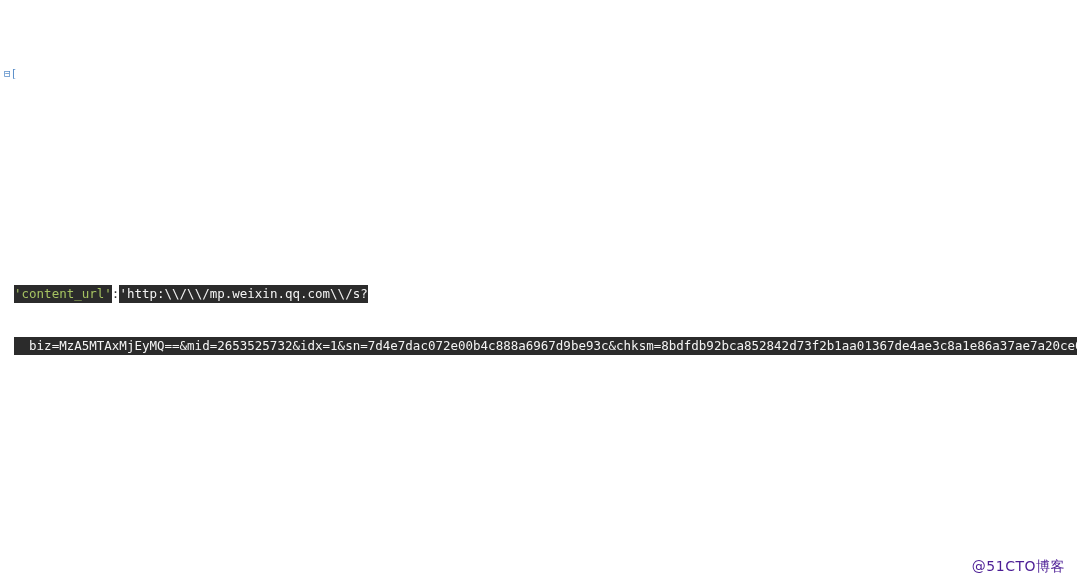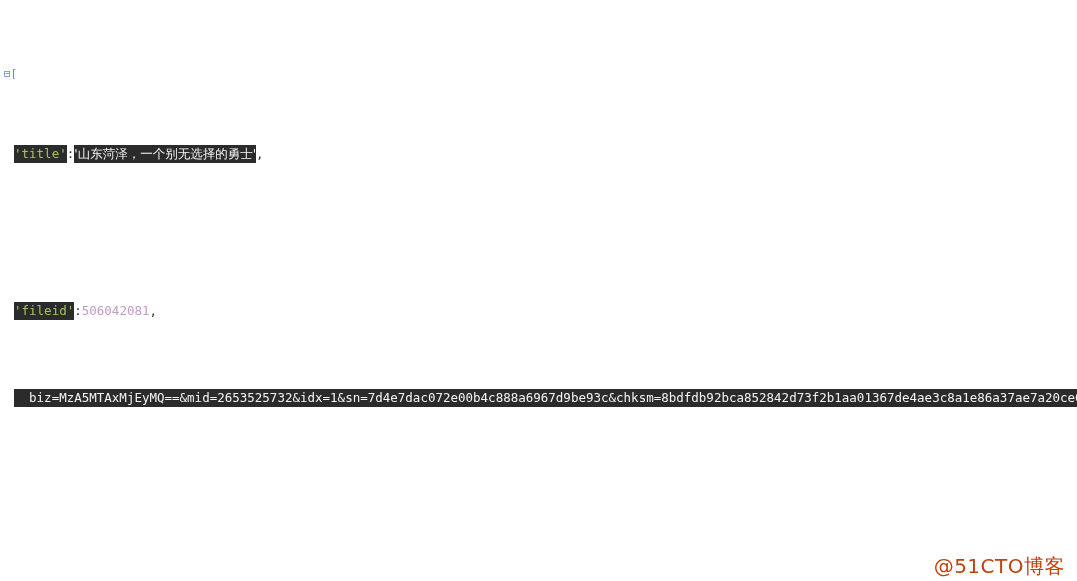--- a/index.html
+++ b/index.html
@@ -64,22 +64,22 @@
 
   .colon { color: #333333; }
 
   .cjk { font-family: "DejaVu Sans", "Liberation Sans", sans-serif; }
 
   
   #watermark {
     position: absolute;
     right: 12px;
     bottom: 6px;
-    color: #c2410c;
-    font-size: 20px;
+    color: #4c1d95;
+    font-size: 14px;
     font-family: "DejaVu Sans", "Liberation Sans", sans-serif;
     letter-spacing: 0.5px;
     user-select: none;
   }
 
   
   #top-marker {
     position: absolute;
     left: 4px;
     top: -5px;
@@ -91,30 +91,29 @@
 <body>
 
 <div id="viewer">
 
   
   <div class="line ind0" style="height:6px;">
     <span id="top-marker">⊟[</span>
   </div>
 
   
-  <div class="line ind1"><span class="key">'title'</span><span class="colon">:</span><span class="str cjk">'山东菏泽，一个别无选择的勇士'</span><span class="punct">,</span></div>
 
   
 
   
 
   
-  <div class="line ind1"><span class="key">'fileid'</span><span class="colon">:</span><span class="num">506042081</span><span class="punct">,</span></div>
 
   
+  <div class="line ind1"><span class="key">'content_url'</span><span class="colon">:</span><span class="str">'http:\\/\\/mp.weixin.qq.com\\/s?</span></div>
   <div class="line ind1"><span class="str">  biz=MzA5MTAxMjEyMQ==&amp;mid=2653525732&amp;idx=1&amp;sn=7d4e7dac072e00b4c888a6967d9be93c&amp;chksm=8bdfdb92bca852842d73f2b1aa01367de4ae3c8a1e86a37ae7a20ce0f0c1</span></div>
   
 
   
   
 
   
   
   
 

